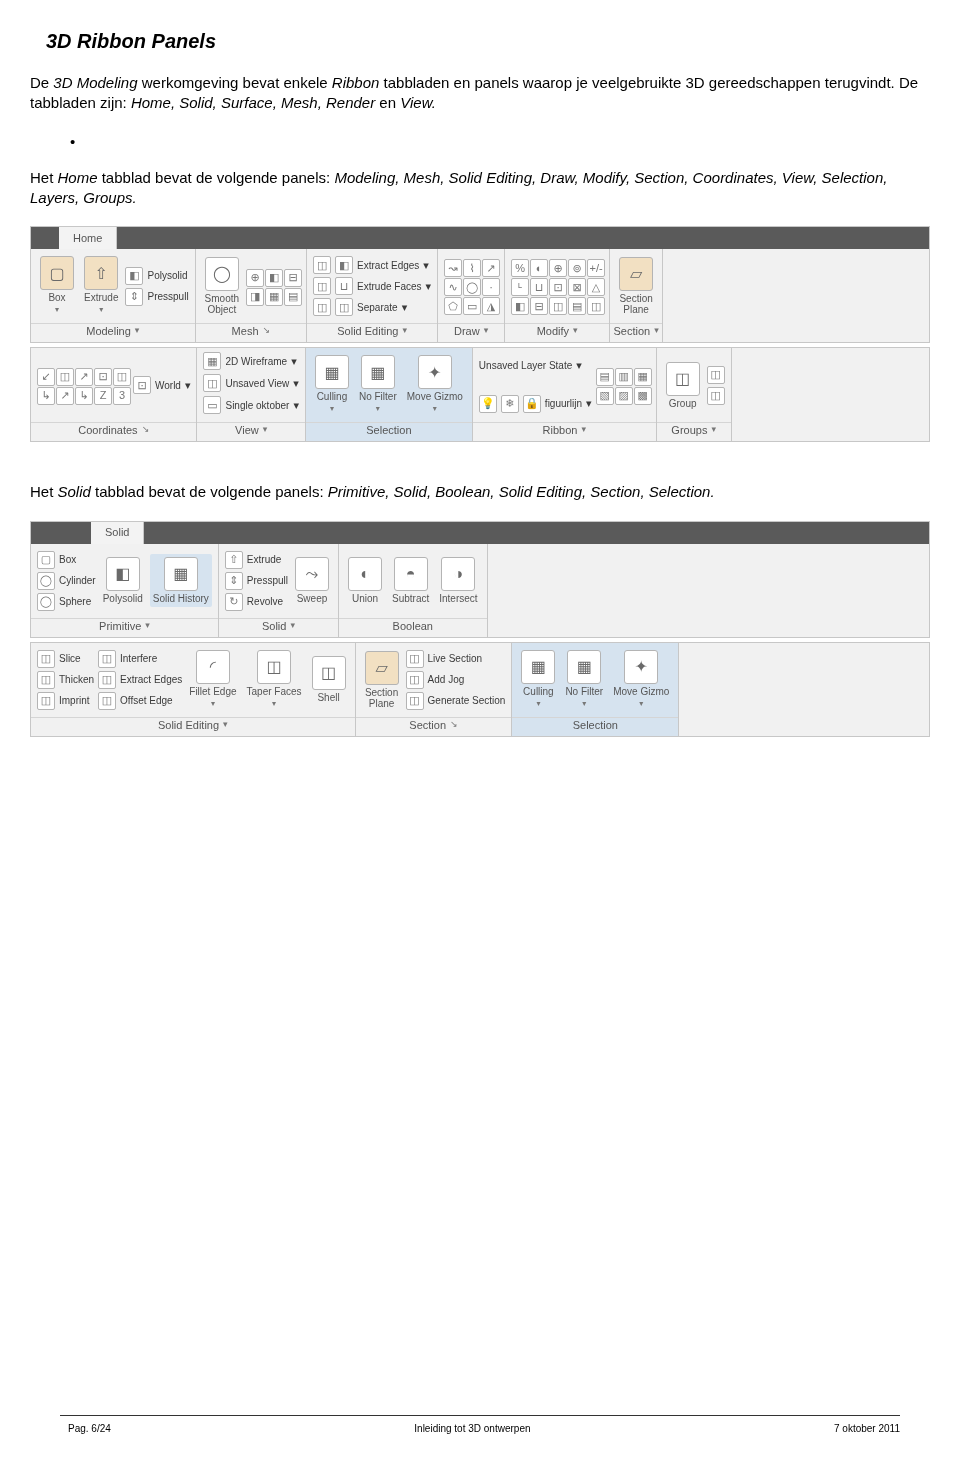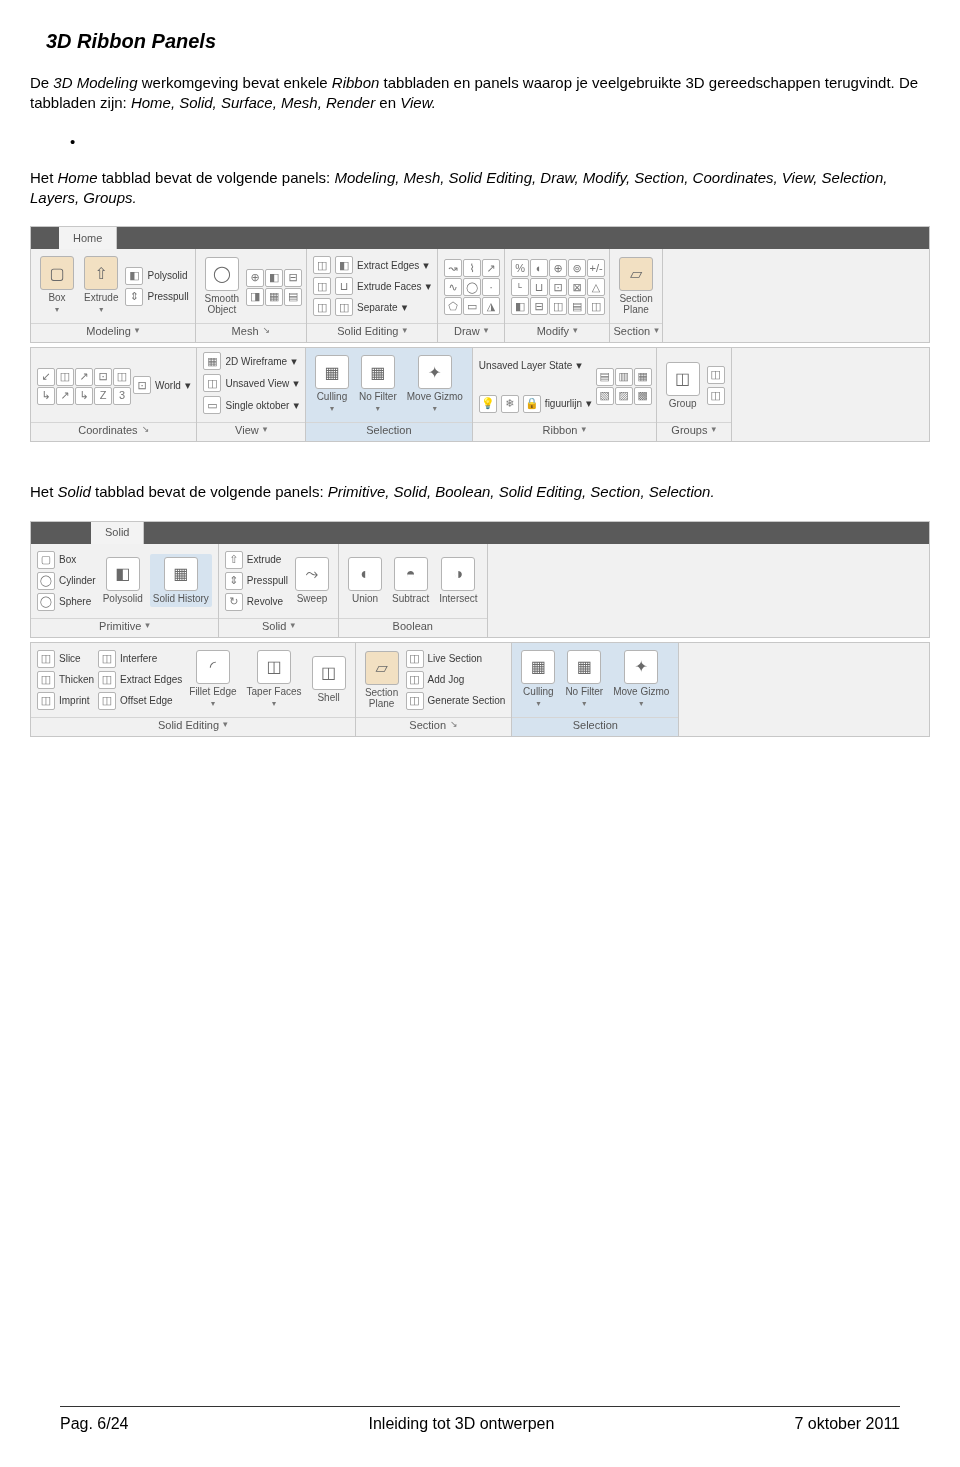--- a/index.html
+++ b/index.html
@@ -100,21 +100,21 @@
   .stack3 { display:flex; flex-direction:column; gap:3px; }
 
   
   .footer {
     position: absolute;
     bottom: 20px;
     left: 30px;
     right: 30px;
   }
   .footer-line { border-top: 1px solid #333; margin-bottom: 6px; }
-  .footer-row { display:flex; justify-content:space-between; font-size: 16px; }
+  .footer-row { display:flex; justify-content:space-between; font-size: 10px; margin-left: 8px; }
 
   .page { position: relative; min-height: 1427px; }
 </style>
 </head>
 <body>
 <div class="page">
 
 <h1>3D Ribbon Panels</h1>
 
 <p>

